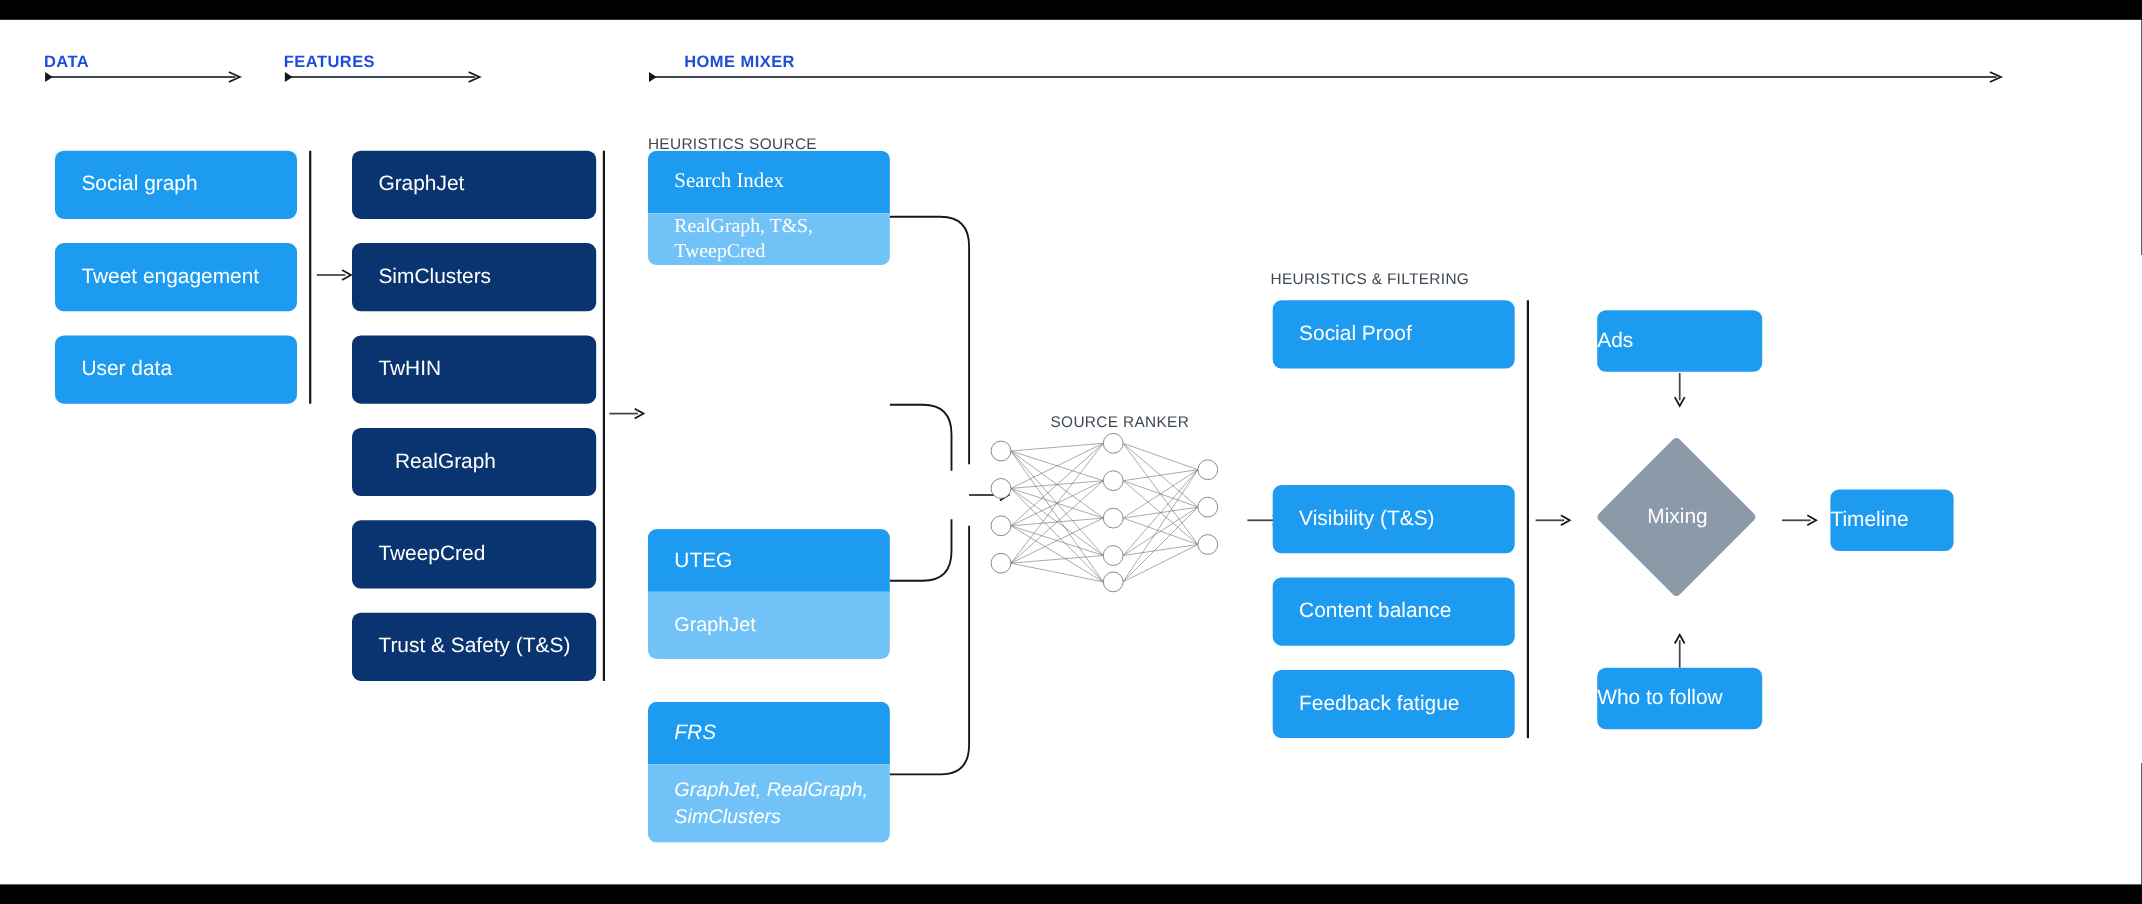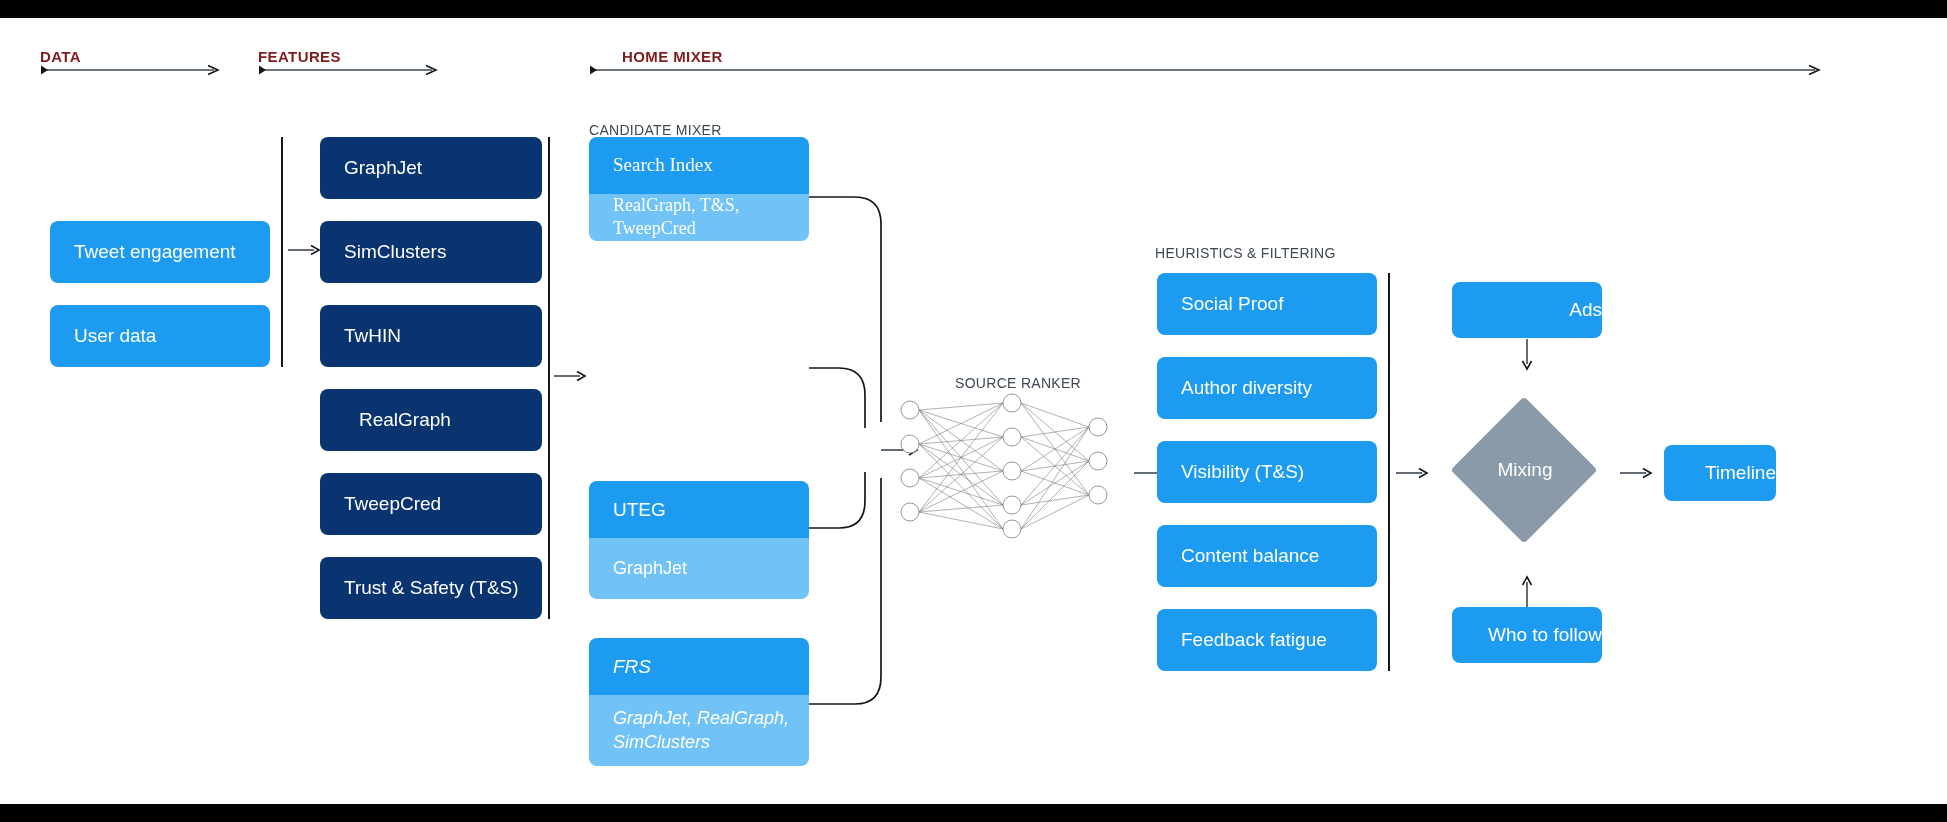--- a/index.html
+++ b/index.html
@@ -14,21 +14,21 @@
     position:absolute;left:0;top:18px;
     width:1947px;height:786px;
     background:#ffffff;
   }
 
   
   .sec-label{
     position:absolute;
     font-size:15px;font-weight:700;
     letter-spacing:.4px;
-    color:#7f1d1d;
+    color:#1d4ed8;
     white-space:nowrap;
   }
   .sub-label{
     position:absolute;
     font-size:14px;font-weight:400;
     letter-spacing:.3px;
     color:#3d4852;
     white-space:nowrap;
   }
   .sec-arrow{position:absolute;height:12px;}
@@ -38,21 +38,21 @@
   .box{
     position:absolute;
     border-radius:8px;
     display:flex;align-items:center;
     box-sizing:border-box;
     padding-left:24px;
     color:#fff;
     font-size:19px;
     line-height:1.25;
   }
-  .box.center{justify-content:flex-end;padding-left:0;}
+  .box.center{justify-content:flex-start;padding-left:0;}
   .b-lightblue{background:#1d9bf0;}
   .b-navy{background:#09346f;}
 
   
   .cand{
     position:absolute;
     border-radius:8px;
     overflow:hidden;
     box-sizing:border-box;
     display:flex;flex-direction:column;
@@ -132,24 +132,27 @@
 
     <div class="sec-label" style="left:589px;top:30px;margin-left:33px;">HOME MIXER</div>
     <div class="sec-arrow" style="left:589px;top:46px;width:1232px;">
       <svg width="1234" height="12" viewBox="0 0 1234 12">
         <path d="M1 6 L1226 6" stroke="#3d4852" stroke-width="1.6" fill="none"></path>
         <path d="M1 1.5 L1 10.5 L8 6 Z" fill="#14171a"></path>
         <path d="M1220 1.5 L1230 6 L1220 10.5" stroke="#14171a" stroke-width="1.6" fill="none"></path>
       </svg>
     </div>
 
-    <div class="sub-label" style="left:589px;top:104px;">CANDIDATE MIXER</div>
+    <div class="sub-label" style="left:589px;top:104px;">HEURISTICS SOURCE</div>
 
     <div class="sub-label" style="left:1155px;top:227px;">HEURISTICS &amp; FILTERING</div>
 
+    <div class="box b-lightblue" style="left:50px;top:119px;width:220px;height:62px;">
+      <span>Social graph</span>
+    </div>
     <div class="box b-lightblue" style="left:50px;top:287px;width:220px;height:62px;">
       <span>User data</span>
     </div>
     <div class="box b-lightblue" style="left:50px;top:203px;width:220px;height:62px;">
       <span>Tweet engagement</span>
     </div>
 
     <div class="vrule" style="left:281px;top:119px;height:230px;"></div>
 
     <div class="conn" style="left:288px;top:226px;">
@@ -281,23 +284,20 @@
     <div class="conn" style="left:1134px;top:449px;">
       <svg width="34" height="12" viewBox="0 0 34 12">
         <path d="M0 6 L26 6" stroke="#3d4852" stroke-width="1.6" fill="none"></path>
         <path d="M23 1.5 L31 6 L23 10.5" stroke="#14171a" stroke-width="1.6" fill="none"></path>
       </svg>
     </div>
 
     <div class="box b-lightblue" style="left:1157px;top:255px;width:220px;height:62px;">
       <span>Social Proof</span>
     </div>
-    <div class="box b-lightblue" style="left:1157px;top:339px;width:220px;height:62px;">
-      <span>Author diversity</span>
-    </div>
     <div class="box b-lightblue" style="left:1157px;top:423px;width:220px;height:62px;">
       <span>Visibility (T&amp;S)</span>
     </div>
     <div class="box b-lightblue" style="left:1157px;top:507px;width:220px;height:62px;">
       <span>Content balance</span>
     </div>
     <div class="box b-lightblue" style="left:1157px;top:591px;width:220px;height:62px;">
       <span>Feedback fatigue</span>
     </div>
 

